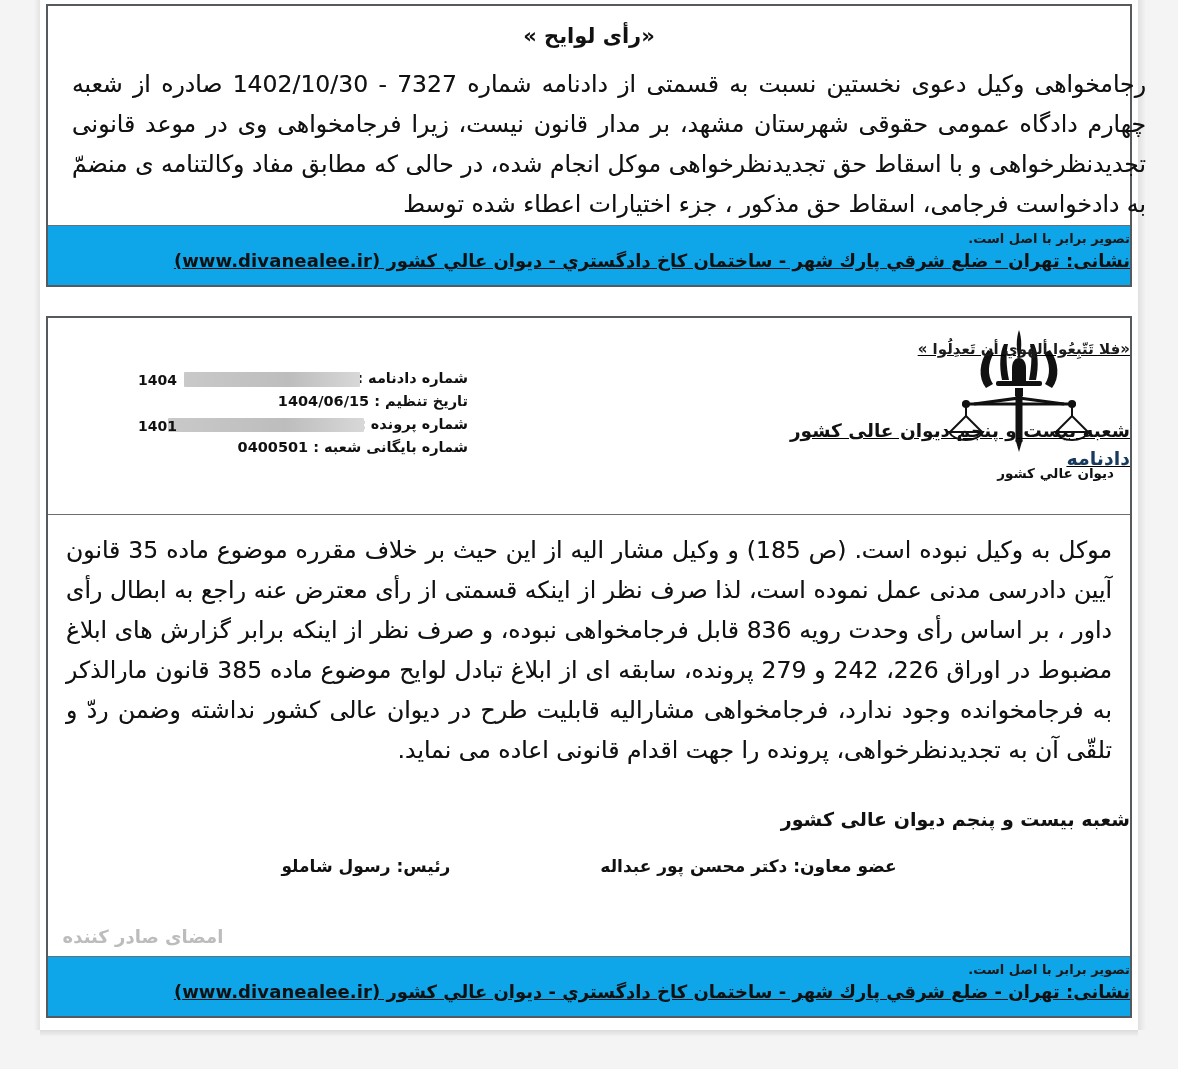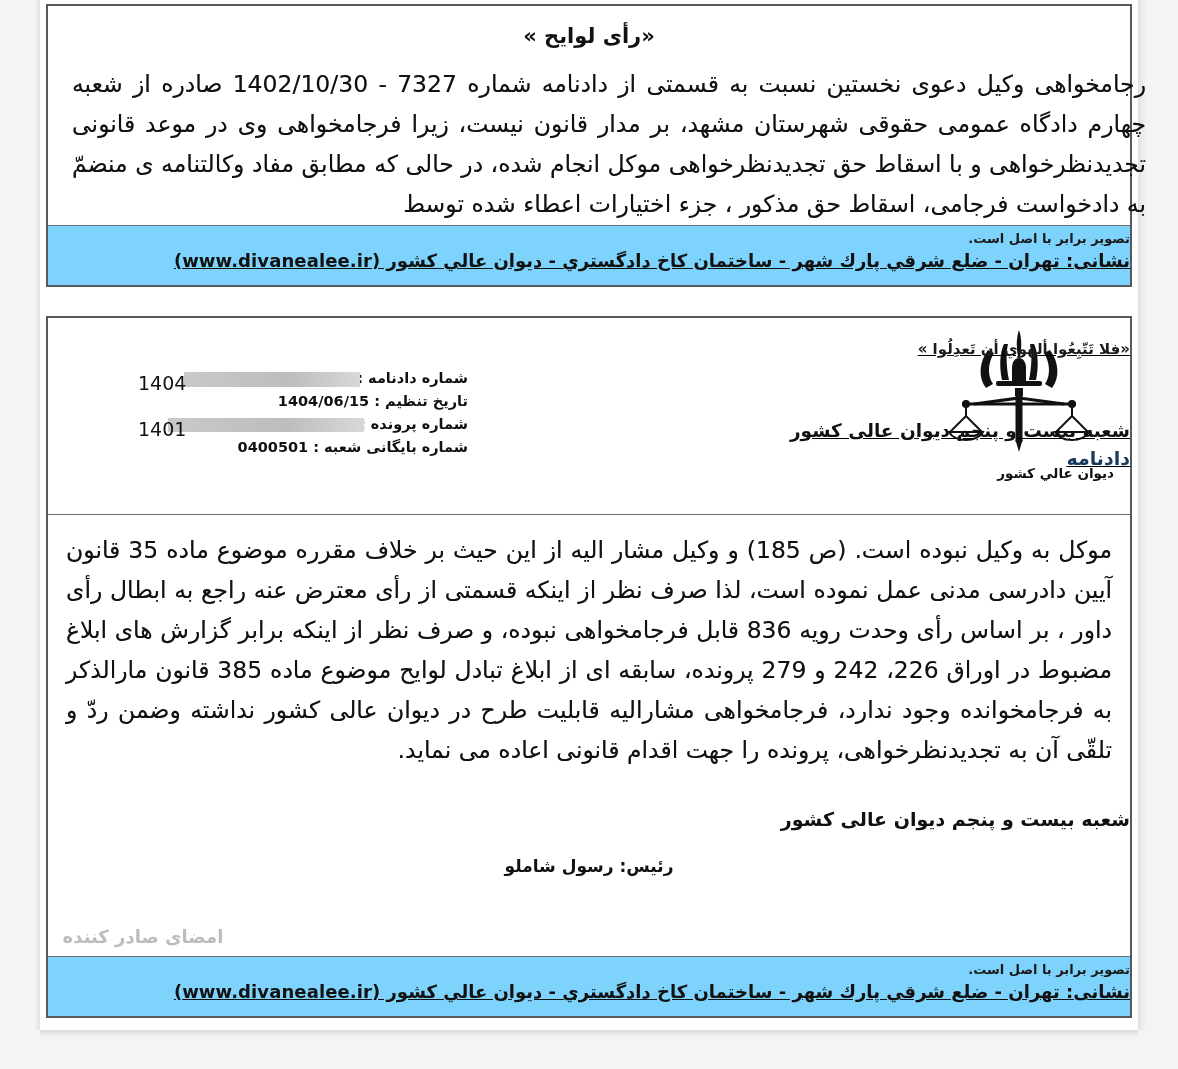--- a/index.html
+++ b/index.html
@@ -110,21 +110,21 @@
   #top-para-wrap .body-para {
     padding-left: 4px;
   }
 
   
   .cert-strip {
     position: absolute;
     left: 0;
     right: 0;
     border-top: 1.5px solid #6a6f73;
-    background: #7dd3fc;
+    background: #0ea5e9;
     padding: 5px 0 6px 0;
     text-align: center;
   }
   .cert-line1 {
     font-size: 13px;
     font-weight: bold;
     color: #1a1a1a;
     letter-spacing: 0.2px;
     margin-bottom: 4px;
   }
@@ -225,22 +225,22 @@
   .redact {
     position: absolute;
     background: linear-gradient(to left, #d8d8d8 0%, #bdbdbd 40%, #c9c9c9 100%);
     filter: blur(0.6px);
     border-radius: 1px;
   }
   #redact-1 { left: 46px; top: 2px; width: 176px; height: 15px; }
   #redact-2 { left: 30px; top: 2px; width: 196px; height: 14px; }
   .meta-prefix {
     position: absolute;
-    font-size: 19px;
-    font-weight: normal;
+    font-size: 14px;
+    font-weight: bold;
     color: #111;
     direction: ltr;
   }
   #prefix-1 { left: 0px; top: 2px; }
   #prefix-2 { left: 0px; top: 2px; }
 
   
   #ruling-body {
     position: absolute;
     left: 18px;
@@ -398,20 +398,21 @@
 
     <div id="letterhead-divider"></div>
 
     <div id="ruling-body">
       <p class="body-para rtl">موکل به وکیل نبوده است. (ص 185) و وکیل مشار الیه از این حیث بر خلاف مقرره موضوع ماده 35 قانون آیین دادرسی مدنی عمل نموده است، لذا صرف نظر از اینکه قسمتی از رأی معترض عنه راجع به ابطال رأی داور ، بر اساس رأی وحدت رویه 836 قابل فرجامخواهی نبوده، و صرف نظر از اینکه برابر گزارش های ابلاغ مضبوط در اوراق 226، 242 و 279 پرونده، سابقه ای از ابلاغ تبادل لوایح موضوع ماده 385 قانون مارالذکر به فرجامخوانده وجود ندارد، فرجامخواهی مشارالیه قابلیت طرح در دیوان عالی کشور نداشته وضمن ردّ و تلقّی آن به تجدیدنظرخواهی، پرونده را جهت اقدام قانونی اعاده می نماید.</p>
     </div>
 
     <div id="sign-block">
       <div id="sign-court" class="rtl">شعبه بیست و پنجم دیوان عالی کشور</div>
       <div id="sign-row">
+        <span class="rtl">عضو معاون: دکتر محسن پور عبداله</span>
         <span class="rtl">رئیس: رسول شاملو</span>
       </div>
     </div>
 
     <div id="issuer-note" class="rtl">امضای صادر کننده</div>
 
     <div class="cert-strip" id="cert-bottom">
       <div class="cert-line1 rtl">تصویر برابر با اصل است.</div>
       <div class="cert-line2 rtl">نشانی: تهران - ضلع شرقي پارك شهر - ساختمان كاخ دادگستري - ديوان عالي كشور (www.divanealee.ir)</div>
     </div>

